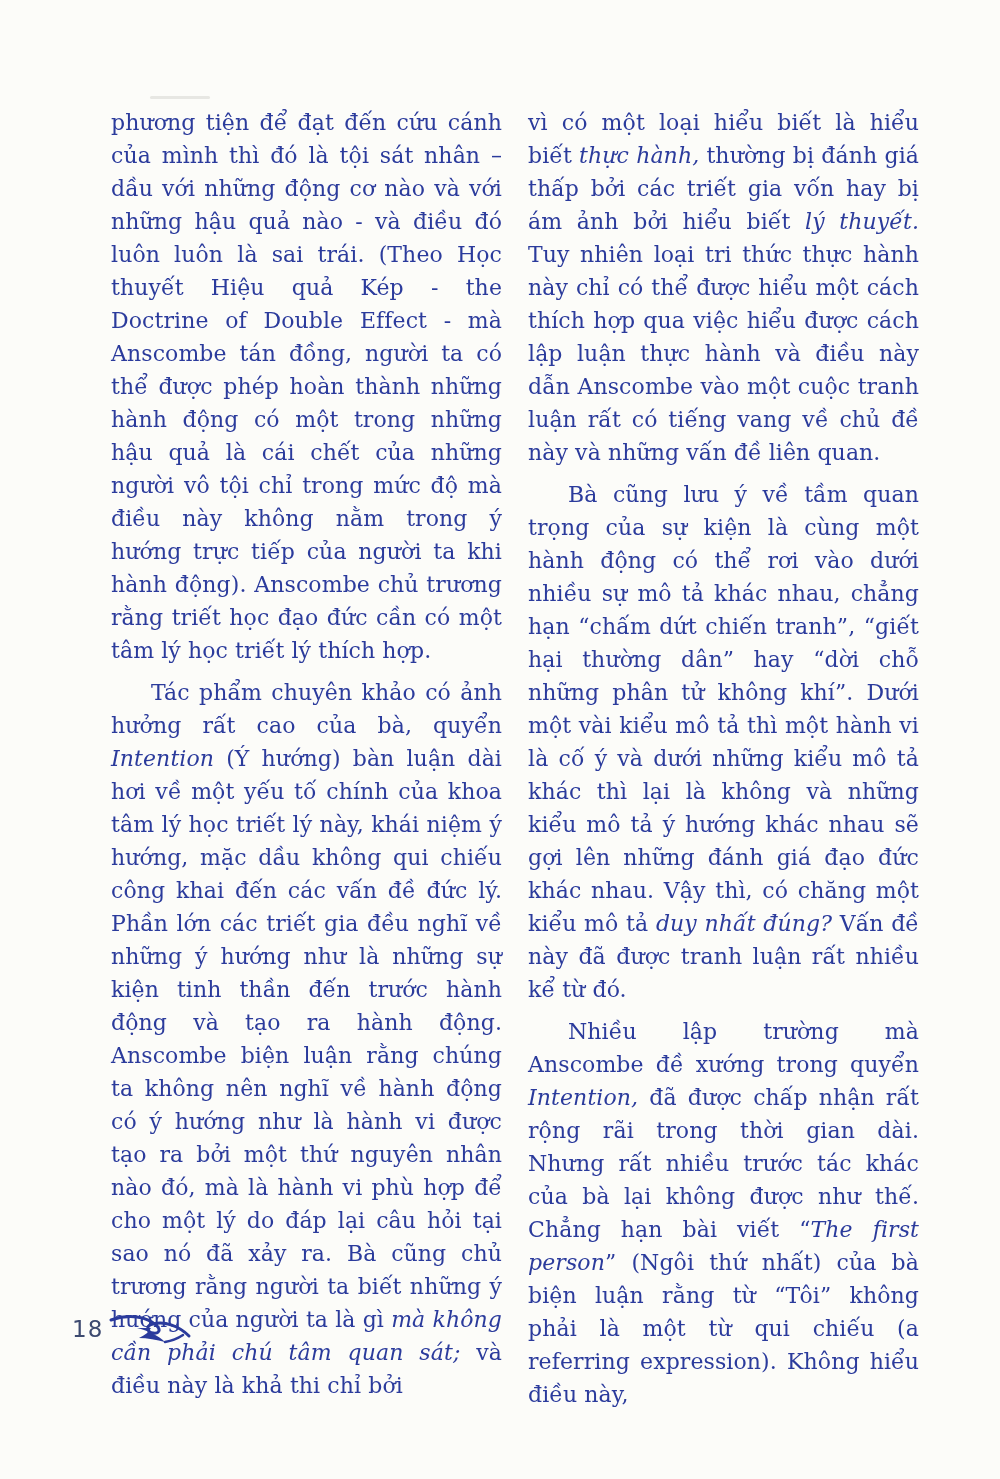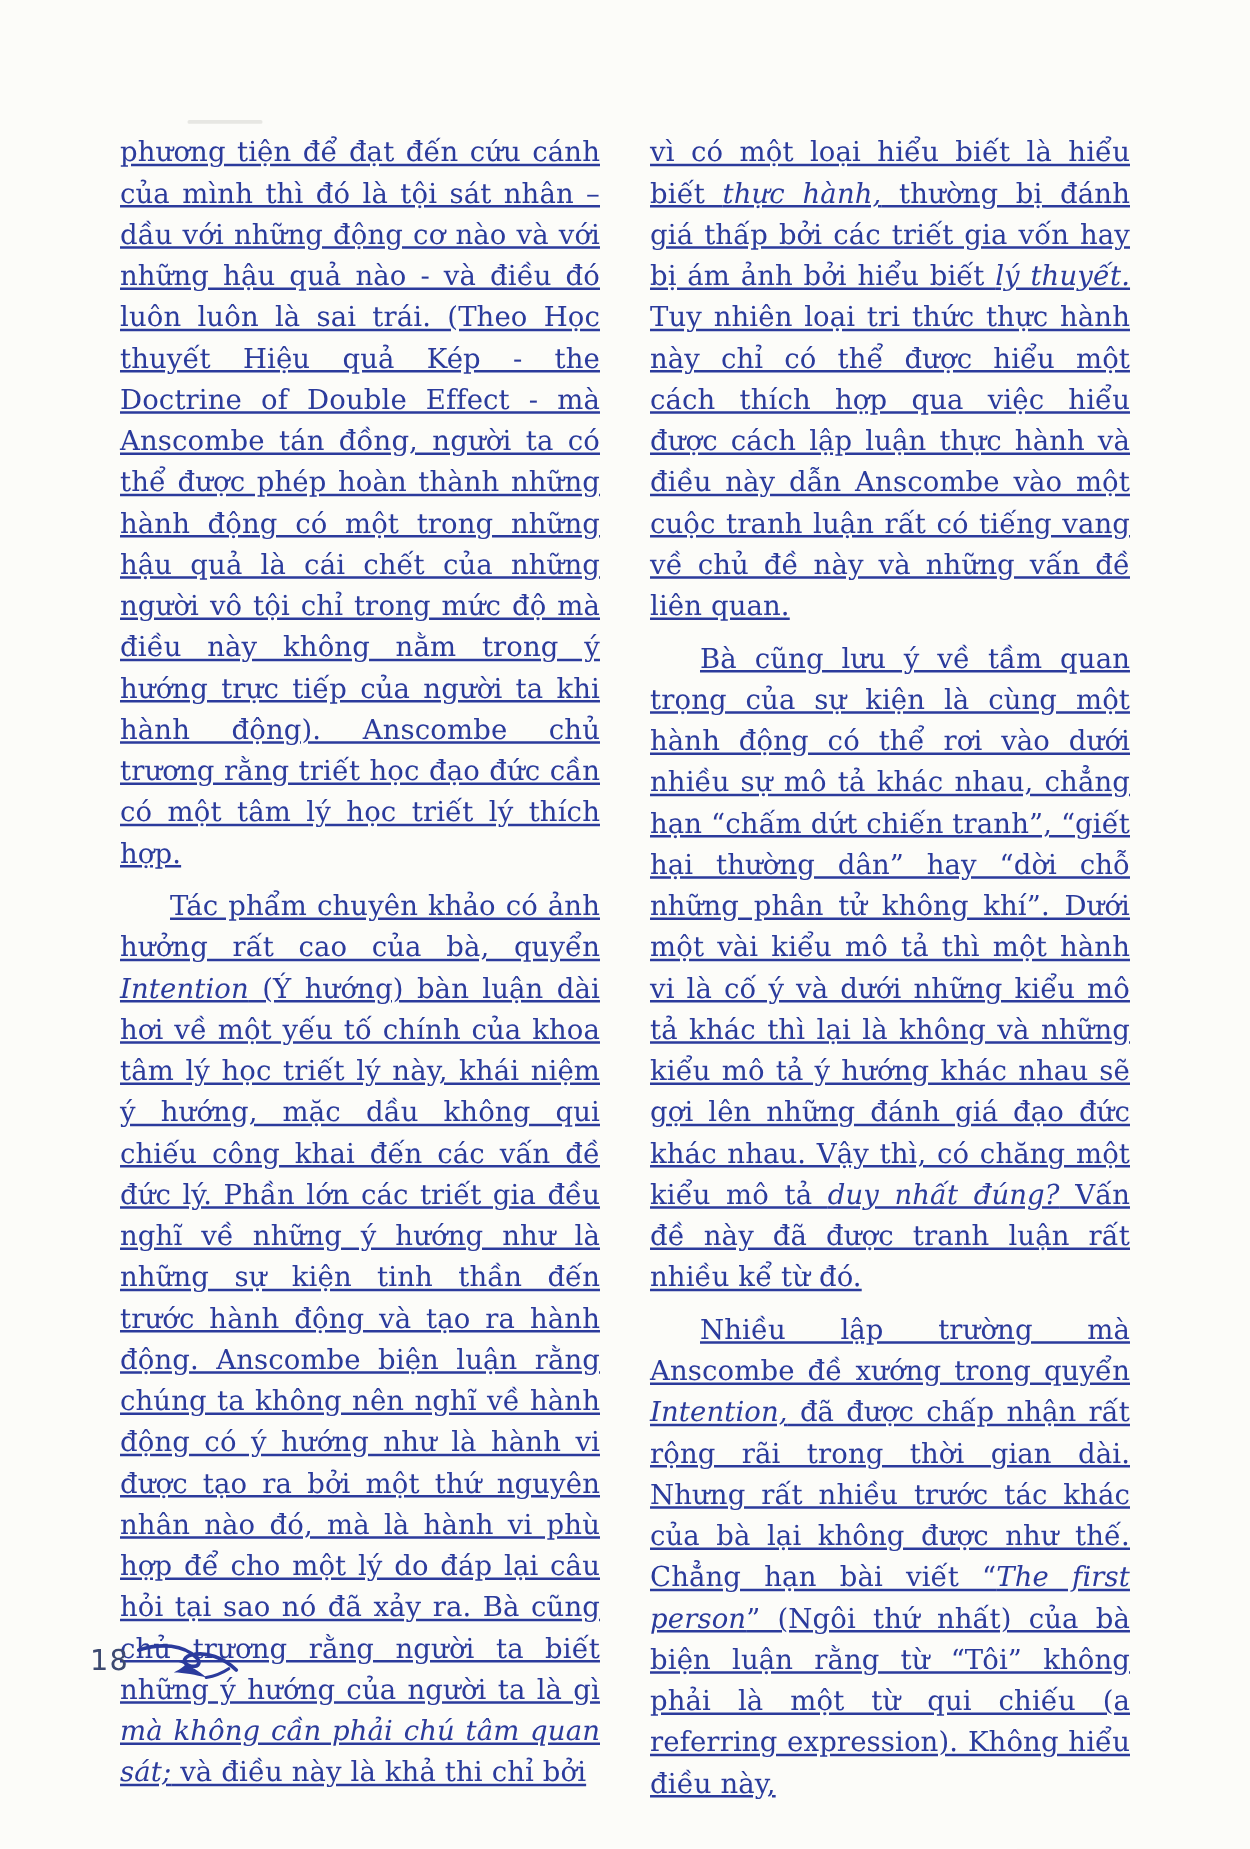--- a/index.html
+++ b/index.html
@@ -10,25 +10,24 @@
     height: 1479px;
     margin: 0 auto;
     background: #fcfcf9;
     overflow: hidden;
     font-family: "DejaVu Serif", serif;
     color: var(--ink, #2b3b9c);
   }
   .content {
     position: absolute;
     top: 106px;
-    left: 96px;
+    left: 111px;
     width: 808px;
     display: flex;
-    gap: 40px;
-    text-decoration: underline;
+    gap: 26px;
   }
   .col {
     width: 391px;
     font-size: 22px;
     line-height: 33px;
     text-align: justify;
     letter-spacing: 0.1px;
   }
   .col p { margin: 0; }
   .col p.indent {

